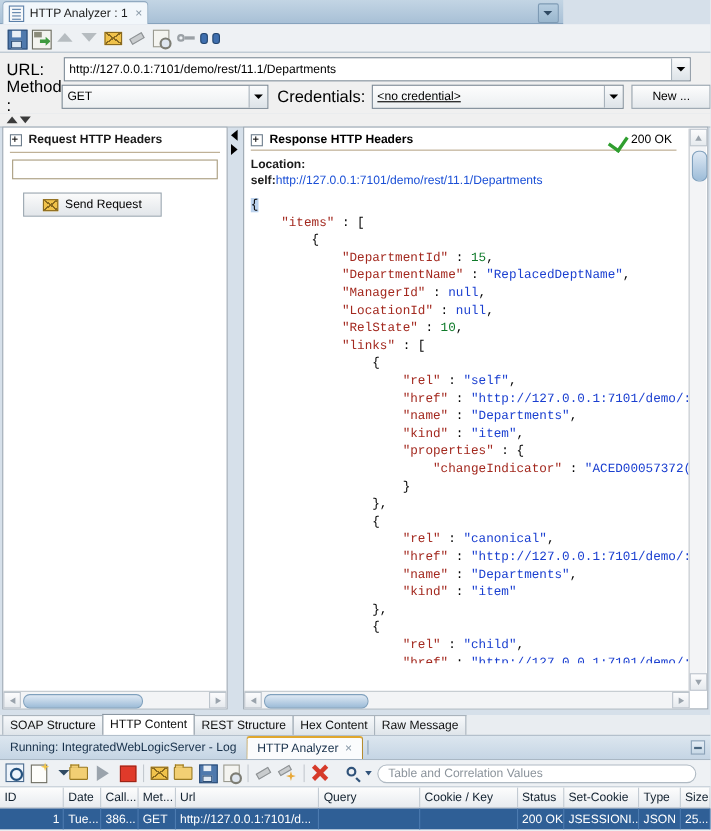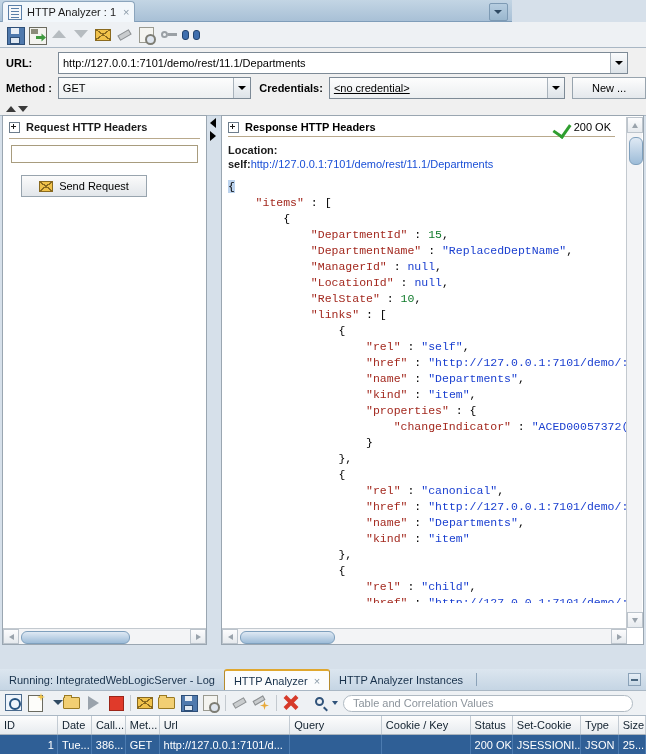--- a/index.html
+++ b/index.html
@@ -98,21 +98,21 @@
   .ic-binoc::after{content:"";position:absolute;right:0;top:2px;width:7px;height:10px;background:#3f6fae;border:1px solid #22446e;border-radius:3px;box-sizing:border-box;}
 
   
   .formarea {
     position: absolute; left: 0; top: 48px; width: 646px; height: 55px;
     background: #f0f0f0;
   }
   .row { position: absolute; left: 0; width: 646px; display: flex; align-items: center; }
   .row-url { top: 4px; height: 22px; }
   .row-method { top: 29px; height: 22px; }
-  .lbl { font-size: 11px; color: #000; font-weight: bold; }
+  .lbl { font-size: 15px; color: #000; }
   .combo {
     position: relative; background: #fff; border: 1px solid #7d8a96;
     box-sizing: border-box; height: 22px; display:flex; align-items:center;
     padding-left: 4px; font-size: 11px; overflow: hidden;
   }
   .combo.gray { background: linear-gradient(to bottom,#fdfdfd,#eceff1); }
   .combo .arrowbox {
     position: absolute; right: 0; top: 0; width: 17px; height: 20px;
     background: linear-gradient(to bottom,#fafbfc,#dde3e8);
     border-left: 1px solid #a8b2bb;
@@ -500,31 +500,45 @@
       </div>
 
       <div class="hscrollbar" style="left:0;width:405px;">
         <span class="hs-btn hs-l"></span>
         <span class="hs-thumb" style="left:18px;width:93px;"></span>
         <span class="hs-btn hs-r"></span>
       </div>
     </div>
   </div>
 
+  <div class="ctabs" id="content-tabs">
+      <div class="ctab">
+        <span>SOAP Structure</span>
+      </div>
+      <div class="ctab active">
+        <span>HTTP Content</span>
+      </div>
+      <div class="ctab">
+        <span>REST Structure</span>
+      </div>
+      <div class="ctab">
+        <span>Hex Content</span>
+      </div>
+      <div class="ctab">
+        <span>Raw Message</span>
+      </div>
+    </div>
 
   <div class="logtabs" id="log-tabs">
     <div class="ltab">
         <span>Running: IntegratedWebLogicServer - Log</span>
       </div>
       <div class="ltab active">
         <span>HTTP Analyzer</span>
         <span class="closex">×</span>
-      </div>
-      <div class="ltab">
-        <span>HTTP Analyzer Instances</span>
       </div>
       <span class="ltab-sep"></span>
       <div class="min-box"></div>
   </div>
 
   <div class="atoolbar">
     <div class="atb">
         <span class="ic ic-findsel"></span>
       </div>
     <div class="atb">

